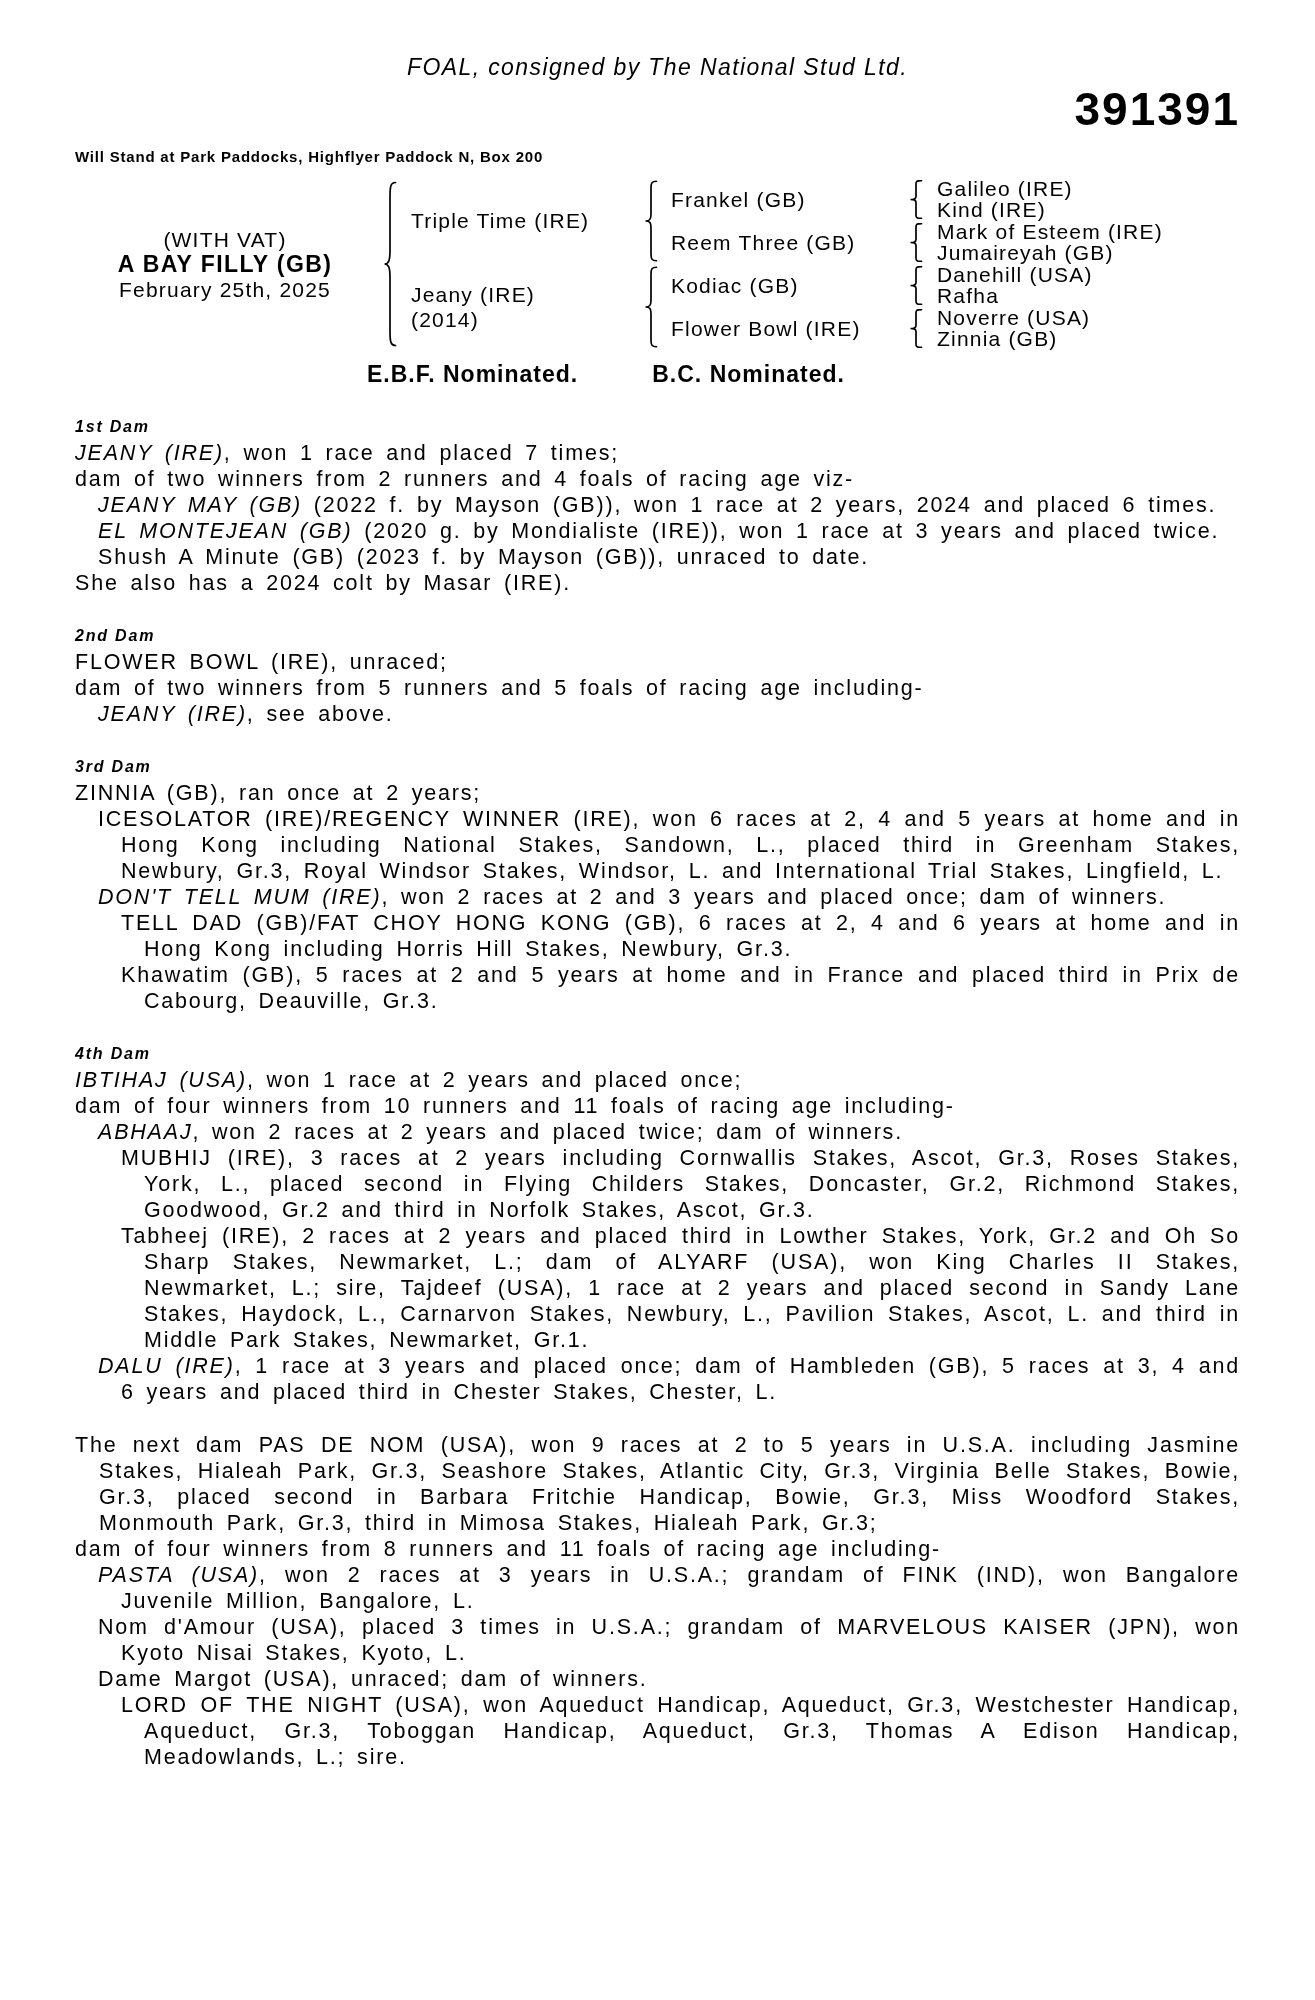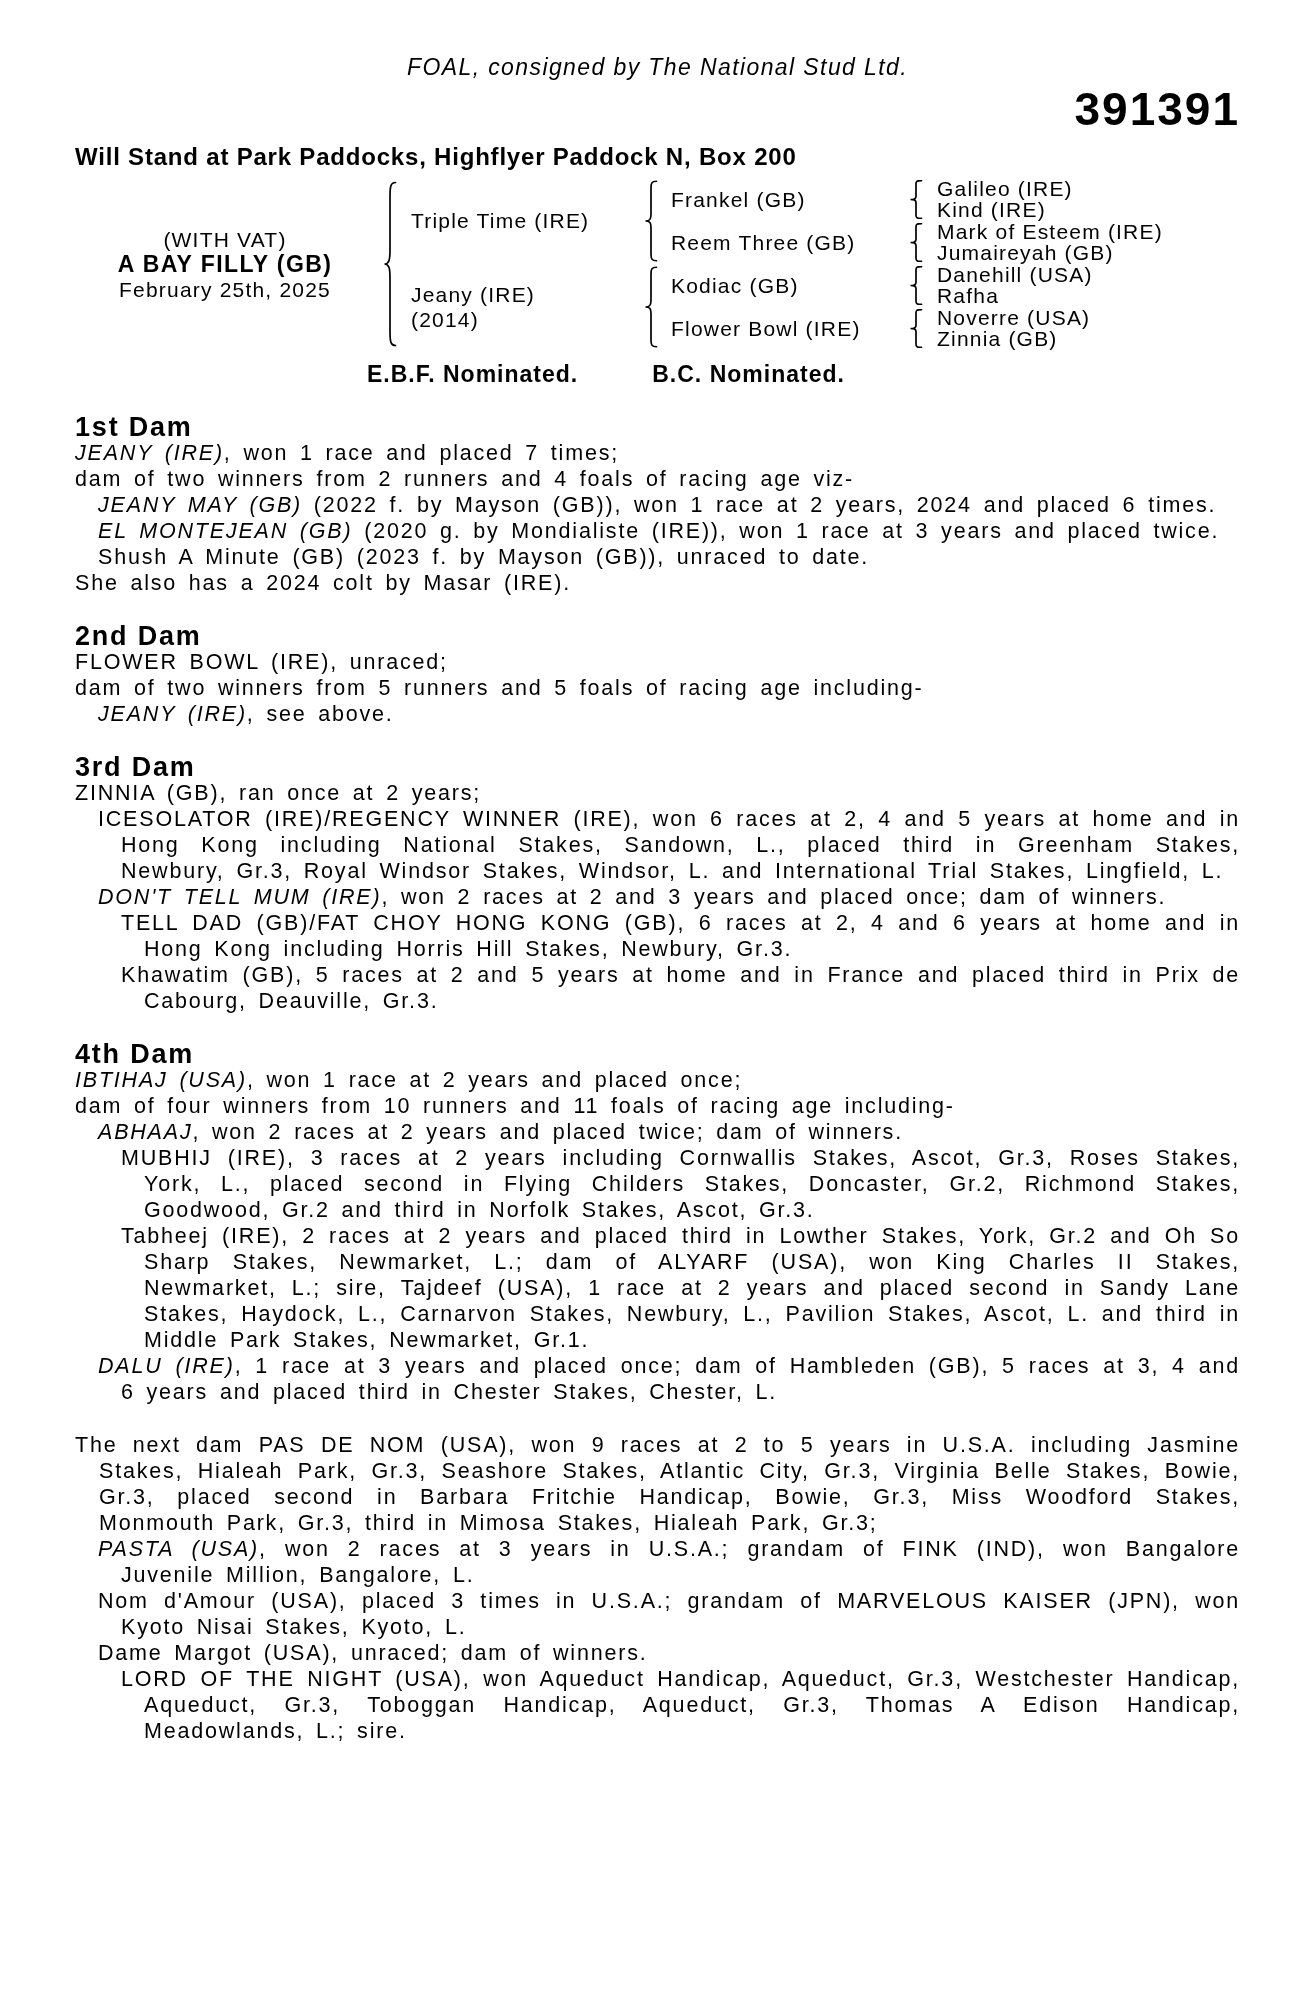--- a/index.html
+++ b/index.html
@@ -15,21 +15,21 @@
   .consignor {
     text-align: center; font-style: italic;
     font-size: 23px; letter-spacing: 1.4px; line-height: 26px;
   }
   .lot-row {
     display: flex; justify-content: flex-end; align-items: flex-start;
     font-size: 46px; font-weight: bold; line-height: 1.0;
     margin-top: 6px; letter-spacing: 2px;
   }
   .stand-line {
-    font-weight: bold; font-size: 24px; letter-spacing: 0.8px;
+    font-weight: bold; font-size: 15px; letter-spacing: 0.8px;
     margin-top: 12px; line-height: 26px;
   }
 
   
   .pedigree {
     display: grid;
     grid-template-columns: 300px 30px 233px 25px 240px 26px 1fr;
     grid-template-rows: repeat(8, 21.5px);
     margin-top: 8px;
     font-size: 21px; letter-spacing: 1.2px;
@@ -43,21 +43,21 @@
 
   
   .noms {
     display: flex; gap: 74px;
     margin: 11px 0 20px 292px;
     font-weight: bold; font-size: 23px; letter-spacing: 1px; line-height: 26px;
   }
 
   
   .section { margin-top: 27px; }
-  .sec-heading { font-weight: bold; font-size: 27px; line-height: 26px; letter-spacing: 1.8px; }
+  .sec-heading { font-weight: bold; font-size: 16px; line-height: 26px; letter-spacing: 1.8px; font-style: italic; }
   .para {
     font-size: 21.5px; line-height: 26px;
     text-align: justify; letter-spacing: 1.8px; word-spacing: 4px;
   }
   .L0 { padding-left: 24px; text-indent: -24px; }
   .L1 { padding-left: 46px; text-indent: -23px; }
   .L2 { padding-left: 69px; text-indent: -23px; }
   .b { font-weight: normal; }
   .i { font-style: italic; }
 </style>
@@ -177,20 +177,21 @@
         <div class="sec-heading">4th Dam</div>
         <div class="para L0"><span class="i">IBTIHAJ (USA)</span><span>, </span><span class="b">won</span><span> 1 race at 2 years and placed once;</span></div>
         <div class="para L0"><span>dam of </span><span class="b">four winners</span><span> from 10 runners and 11 foals of racing age including-</span></div>
         <div class="para L1"><span class="i">ABHAAJ</span><span>, won 2 races at 2 years and placed twice; dam of winners.</span></div>
         <div class="para L2"><span class="b">MUBHIJ (IRE)</span><span>, 3 races at 2 years including Cornwallis Stakes, Ascot, </span><span class="b">Gr.3</span><span>, Roses Stakes, York, </span><span class="b">L.</span><span>, placed second in Flying Childers Stakes, Doncaster, </span><span class="b">Gr.2</span><span>, Richmond Stakes, Goodwood, </span><span class="b">Gr.2</span><span> and third in Norfolk Stakes, Ascot, </span><span class="b">Gr.3</span><span>.</span></div>
         <div class="para L2"><span class="b">Tabheej (IRE)</span><span>, 2 races at 2 years and placed third in Lowther Stakes, York, </span><span class="b">Gr.2</span><span> and Oh So Sharp Stakes, Newmarket, </span><span class="b">L.</span><span>; dam of </span><span class="b">ALYARF (USA)</span><span>, won King Charles II Stakes, Newmarket, </span><span class="b">L.</span><span>; sire, </span><span class="b">Tajdeef (USA)</span><span>, 1 race at 2 years and placed second in Sandy Lane Stakes, Haydock, </span><span class="b">L.</span><span>, Carnarvon Stakes, Newbury, </span><span class="b">L.</span><span>, Pavilion Stakes, Ascot, </span><span class="b">L.</span><span> and third in Middle Park Stakes, Newmarket, </span><span class="b">Gr.1</span><span>.</span></div>
         <div class="para L1"><span class="i">DALU (IRE)</span><span>, 1 race at 3 years and placed once; dam of </span><span class="b">Hambleden (GB)</span><span>, 5 races at 3, 4 and 6 years and placed third in Chester Stakes, Chester, </span><span class="b">L.</span></div>
       </section>
       <section class="section">
         <div class="para L0"><span>The next dam </span><span class="b">PAS DE NOM (USA)</span><span>, </span><span class="b">won</span><span> 9 races at 2 to 5 years in U.S.A. including Jasmine Stakes, Hialeah Park, </span><span class="b">Gr.3</span><span>, Seashore Stakes, Atlantic City, </span><span class="b">Gr.3</span><span>, Virginia Belle Stakes, Bowie, </span><span class="b">Gr.3</span><span>, placed second in Barbara Fritchie Handicap, Bowie, </span><span class="b">Gr.3</span><span>, Miss Woodford Stakes, Monmouth Park, </span><span class="b">Gr.3</span><span>, third in Mimosa Stakes, Hialeah Park, </span><span class="b">Gr.3</span><span>;</span></div>
+        <div class="para L0"><span>dam of </span><span class="b">four winners</span><span> from 8 runners and 11 foals of racing age including-</span></div>
         <div class="para L1"><span class="i">PASTA (USA)</span><span>, won 2 races at 3 years in U.S.A.; grandam of </span><span class="b">FINK (IND)</span><span>, won Bangalore Juvenile Million, Bangalore, </span><span class="b">L.</span></div>
         <div class="para L1"><span>Nom d'Amour (USA), placed 3 times in U.S.A.; grandam of </span><span class="b">MARVELOUS KAISER (JPN)</span><span>, won Kyoto Nisai Stakes, Kyoto, </span><span class="b">L.</span></div>
         <div class="para L1"><span>Dame Margot (USA), unraced; dam of winners.</span></div>
         <div class="para L2"><span class="b">LORD OF THE NIGHT (USA)</span><span>, won Aqueduct Handicap, Aqueduct, </span><span class="b">Gr.3</span><span>, Westchester Handicap, Aqueduct, </span><span class="b">Gr.3</span><span>, Toboggan Handicap, Aqueduct, </span><span class="b">Gr.3</span><span>, Thomas A Edison Handicap, Meadowlands, </span><span class="b">L.</span><span>; sire.</span></div>
       </section>
     </div>
 
 </div>
 
 </body></html>

